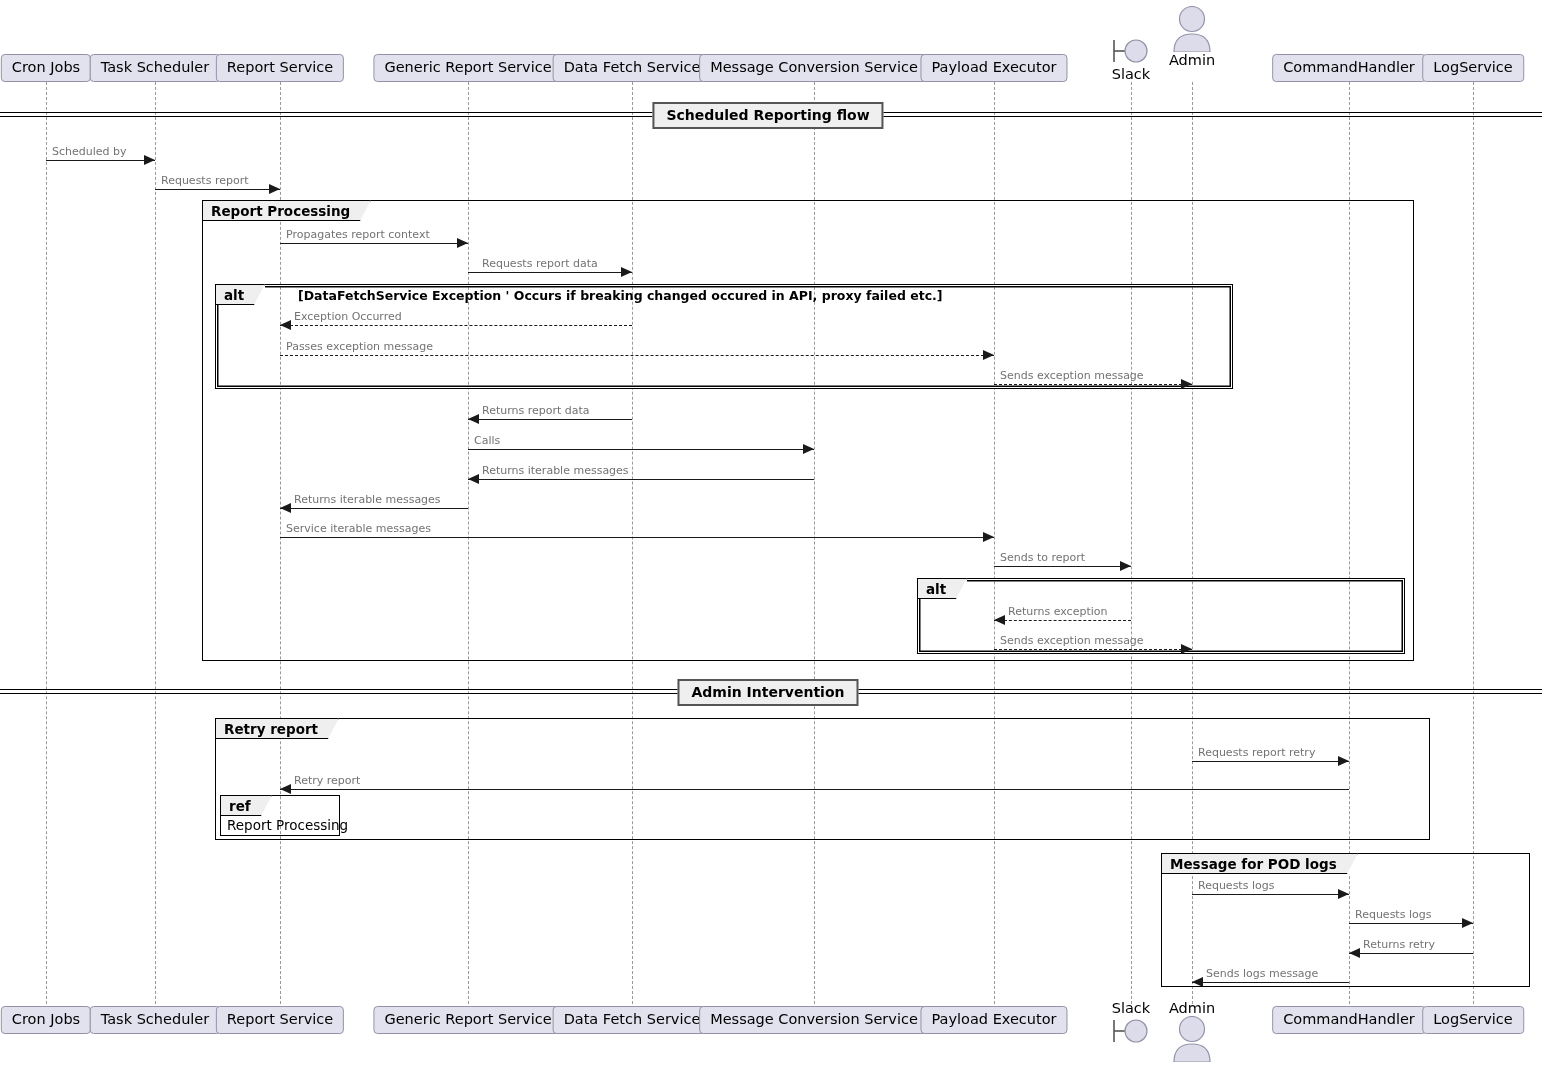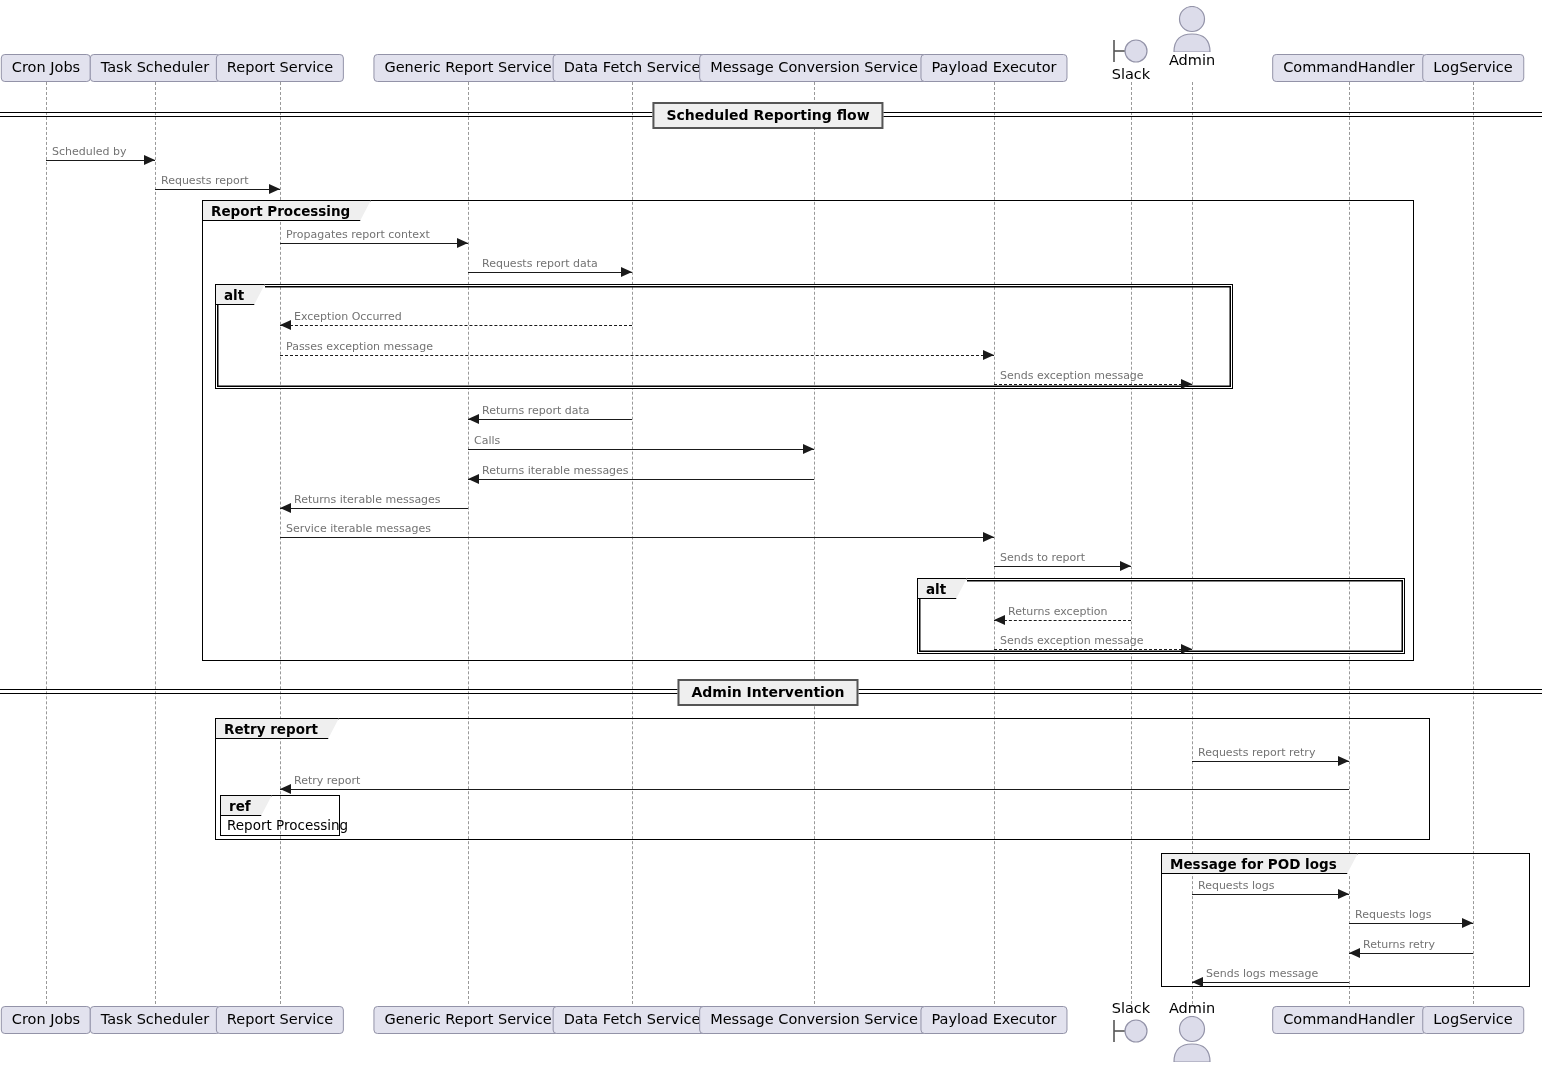--- a/index.html
+++ b/index.html
@@ -100,20 +100,21 @@
       <div class="lifeline" style="left: 1349px; top: 82px; height: 922px;"></div>
       <div class="lifeline" style="left: 1473px; top: 82px; height: 922px;"></div>
     </div>
 
   <div id="fragments">
       <div class="fragment" style="left: 202px; top: 200px; width: 1212px; height: 461px;">
         <div class="frag-tab">Report Processing</div>
       </div>
       <div class="fragment dbl" style="left: 215px; top: 284px; width: 1018px; height: 105px;">
         <div class="frag-tab">alt</div>
+        <div class="frag-cond" style="left: 82px; top: 3px;">[DataFetchService Exception ' Occurs if breaking changed occured in API, proxy failed etc.]</div>
       </div>
       <div class="fragment dbl" style="left: 917px; top: 578px; width: 488px; height: 76px;">
         <div class="frag-tab">alt</div>
       </div>
       <div class="fragment" style="left: 215px; top: 718px; width: 1215px; height: 122px;">
         <div class="frag-tab">Retry report</div>
       </div>
       <div class="fragment" style="left: 220px; top: 795px; width: 120px; height: 41px;">
         <div class="frag-tab">ref</div>
         <div class="ref-body" style="left: 6px; top: 21px;">Report Processing</div>

